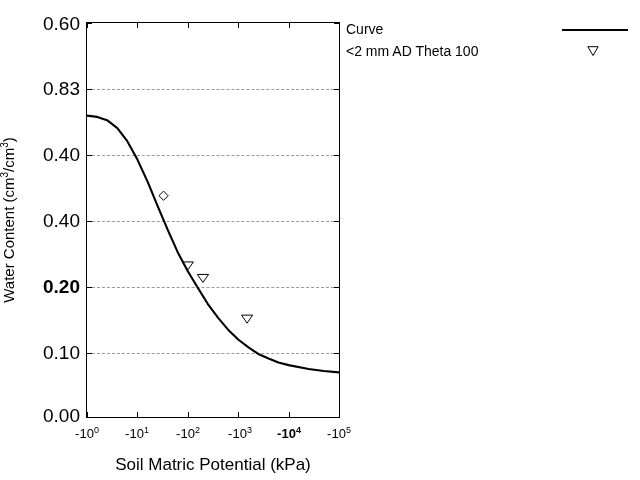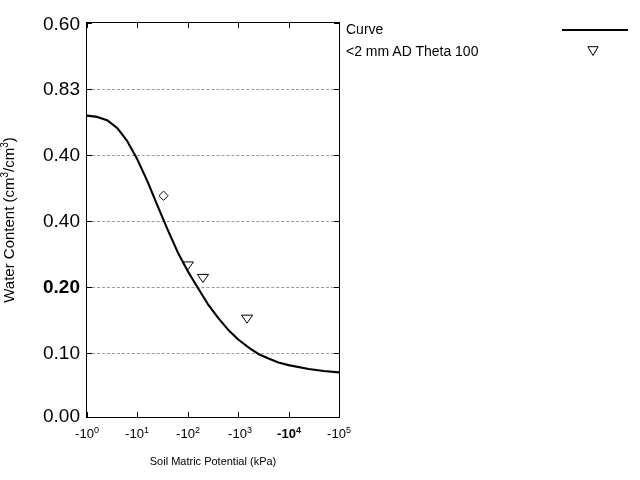--- a/index.html
+++ b/index.html
@@ -73,21 +73,21 @@
     transform-origin:center center;
     font-size:15px;
     white-space:nowrap;
   }
   .ylabel sup { font-size:10px; vertical-align:super; }
 
   .xlabel {
     position:absolute;
     left:213px; top:455px;
     transform:translateX(-50%);
-    font-size:11px;
+    font-size:17px;
     white-space:nowrap;
   }
 
   
   .legend {
     position:absolute;
     left:346px; top:18px;
     width:284px;
   }
   .legend-row {

